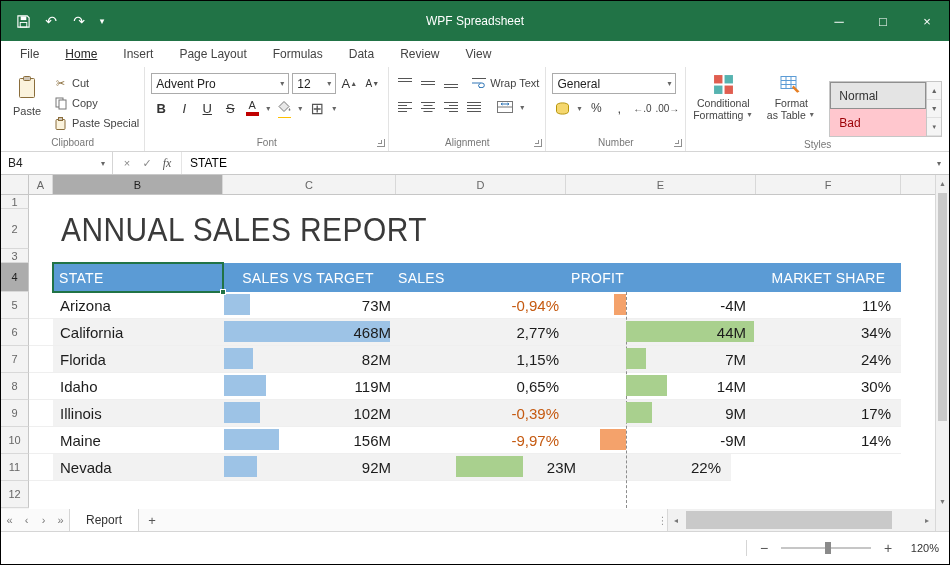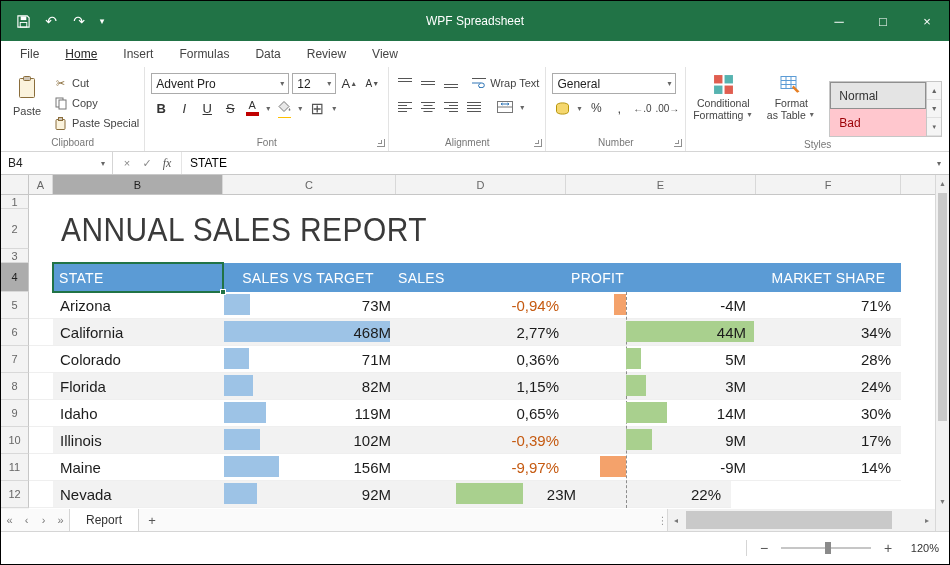--- a/index.html
+++ b/index.html
@@ -178,20 +178,21 @@
       <span class="wbtn">
           <span>×</span>
         </span>
     </div>
   </div>
 
   <div class="ribbon-tabs">
     <span class="rtab">File</span>
     <span class="rtab active">Home</span>
     <span class="rtab">Insert</span>
+    <span class="rtab">Page Layout</span>
     <span class="rtab">Formulas</span>
     <span class="rtab">Data</span>
     <span class="rtab">Review</span>
     <span class="rtab">View</span>
   </div>
 
   <div class="ribbon">
 
     <div class="rgroup">
       <div class="rgroup-content">
@@ -520,61 +521,47 @@
               <div class="cell cState">Arizona</div>
               <div class="cell cSales">
                 <div class="bar-sales" style="width: 26px;"></div>
                 <div class="cellval">73M</div>
               </div>
               <div class="cell cTarget neg">-0,94%</div>
               <div class="cell cProfit">
                 <div class="bar-profit neg" style="width: 12px; left: 48px;"></div>
                 <div class="cellval">-4M</div>
               </div>
-              <div class="cell cShare">71%</div>
+              <div class="cell cShare">11%</div>
             </div>
             <div class="srow drow band" style="height: 27px;">
               <div class="cA"></div>
               <div class="cell cState">California</div>
               <div class="cell cSales">
                 <div class="bar-sales" style="width: 166px;"></div>
                 <div class="cellval">468M</div>
               </div>
               <div class="cell cTarget">2,77%</div>
               <div class="cell cProfit">
                 <div class="bar-profit pos" style="width: 128px; left: 60px;"></div>
                 <div class="cellval">44M</div>
               </div>
               <div class="cell cShare">34%</div>
             </div>
-            <div class="srow drow" style="height: 27px;">
-              <div class="cA"></div>
-              <div class="cell cState">Colorado</div>
-              <div class="cell cSales">
-                <div class="bar-sales" style="width: 25px;"></div>
-                <div class="cellval">71M</div>
-              </div>
-              <div class="cell cTarget">0,36%</div>
-              <div class="cell cProfit">
-                <div class="bar-profit pos" style="width: 15px; left: 60px;"></div>
-                <div class="cellval">5M</div>
-              </div>
-              <div class="cell cShare">28%</div>
-            </div>
             <div class="srow drow band" style="height: 27px;">
               <div class="cA"></div>
               <div class="cell cState">Florida</div>
               <div class="cell cSales">
                 <div class="bar-sales" style="width: 29px;"></div>
                 <div class="cellval">82M</div>
               </div>
               <div class="cell cTarget">1,15%</div>
               <div class="cell cProfit">
                 <div class="bar-profit pos" style="width: 20px; left: 60px;"></div>
-                <div class="cellval">3M</div>
+                <div class="cellval">7M</div>
               </div>
               <div class="cell cShare">24%</div>
             </div>
             <div class="srow drow" style="height: 27px;">
               <div class="cA"></div>
               <div class="cell cState">Idaho</div>
               <div class="cell cSales">
                 <div class="bar-sales" style="width: 42px;"></div>
                 <div class="cellval">119M</div>
               </div>

